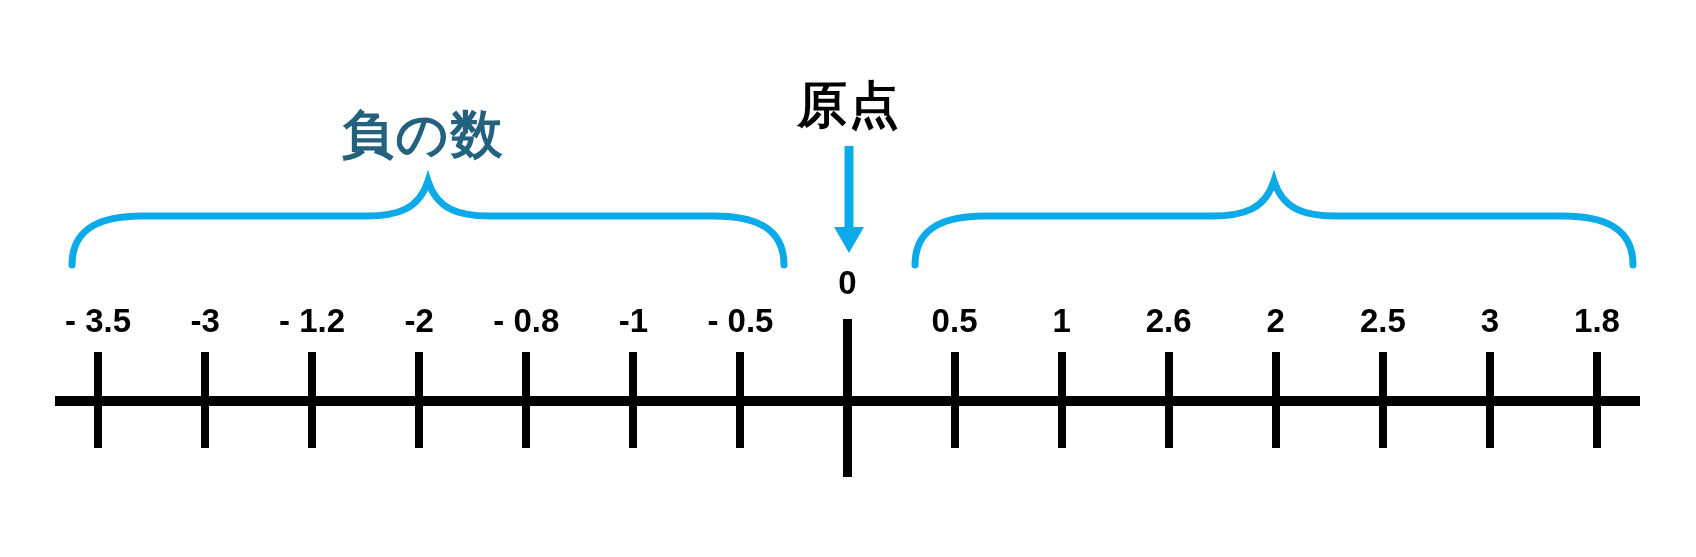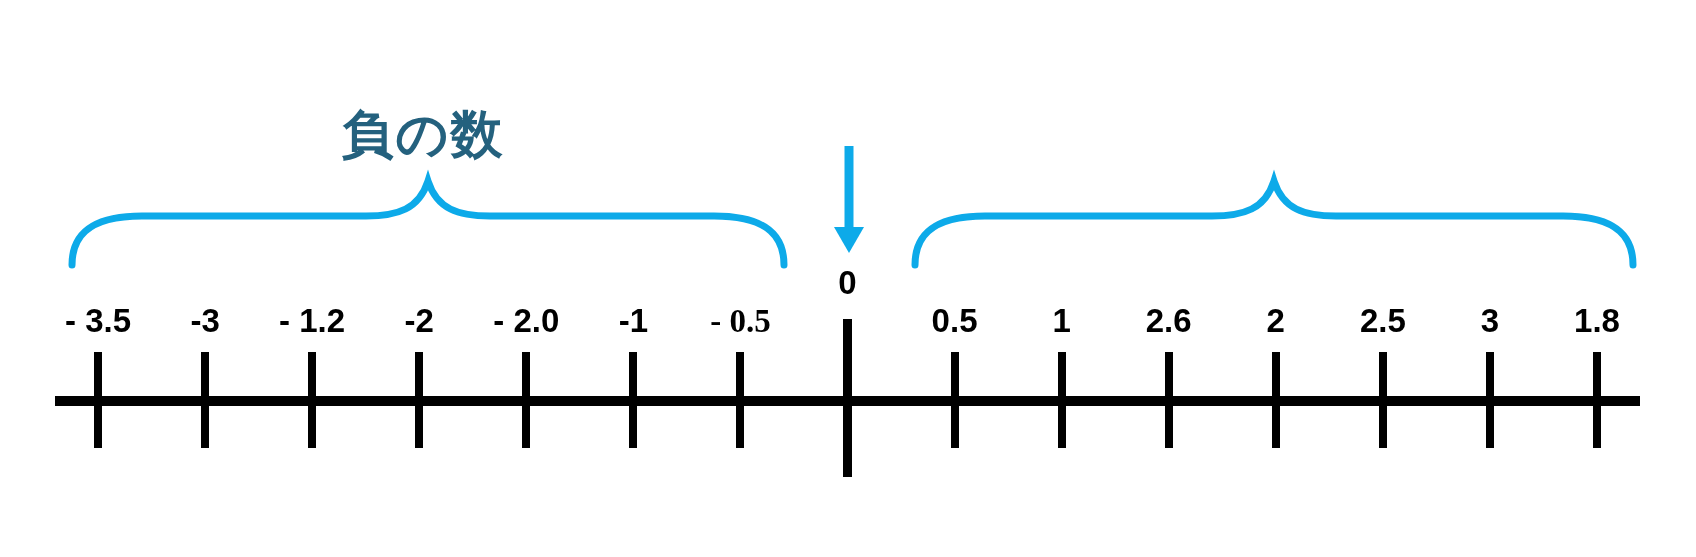--- a/index.html
+++ b/index.html
@@ -96,39 +96,40 @@
              L 1563 216
              C 1621 216, 1633 240, 1633 265"></path>
     <g>
       <line class="arrow-shaft" x1="849" y1="146" x2="849" y2="230"></line>
       <polygon class="arrow-head" points="834,227 864,227 849,253"></polygon>
     </g>
   </svg>
 
   <div class="region-label" style="left:273px; top:100px;">負の数</div>
 
+  <div class="origin-label">原点</div>
 
 
   <div id="axis-line"></div>
 
   <div id="ticks">
       <div class="tick" style="left: 94px;"></div>
       <div class="tick-label" style="left: 28px;">- 3.5</div>
       <div class="tick" style="left: 201.07px;"></div>
       <div class="tick-label" style="left: 135.07px;">-3</div>
       <div class="tick" style="left: 308.14px;"></div>
       <div class="tick-label" style="left: 242.14px;">- 1.2</div>
       <div class="tick" style="left: 415.21px;"></div>
       <div class="tick-label" style="left: 349.21px;">-2</div>
       <div class="tick" style="left: 522.28px;"></div>
-      <div class="tick-label" style="left: 456.28px;">- 2.0</div>
+      <div class="tick-label" style="left: 456.28px;">- 0.8</div>
       <div class="tick" style="left: 629.35px;"></div>
       <div class="tick-label" style="left: 563.35px;">-1</div>
       <div class="tick" style="left: 736.42px;"></div>
-      <div class="tick-label" style="left: 670.42px; font-family: Liberation Serif, serif;">- 0.5</div>
+      <div class="tick-label" style="left: 670.42px;">- 0.5</div>
       <div class="tick zero" style="left: 842.99px;"></div>
       <div class="tick-label zero" style="left: 777.49px;">0</div>
       <div class="tick" style="left: 950.56px;"></div>
       <div class="tick-label" style="left: 884.56px;">0.5</div>
       <div class="tick" style="left: 1057.63px;"></div>
       <div class="tick-label" style="left: 991.63px;">1</div>
       <div class="tick" style="left: 1164.7px;"></div>
       <div class="tick-label" style="left: 1098.7px;">2.6</div>
       <div class="tick" style="left: 1271.77px;"></div>
       <div class="tick-label" style="left: 1205.77px;">2</div>

